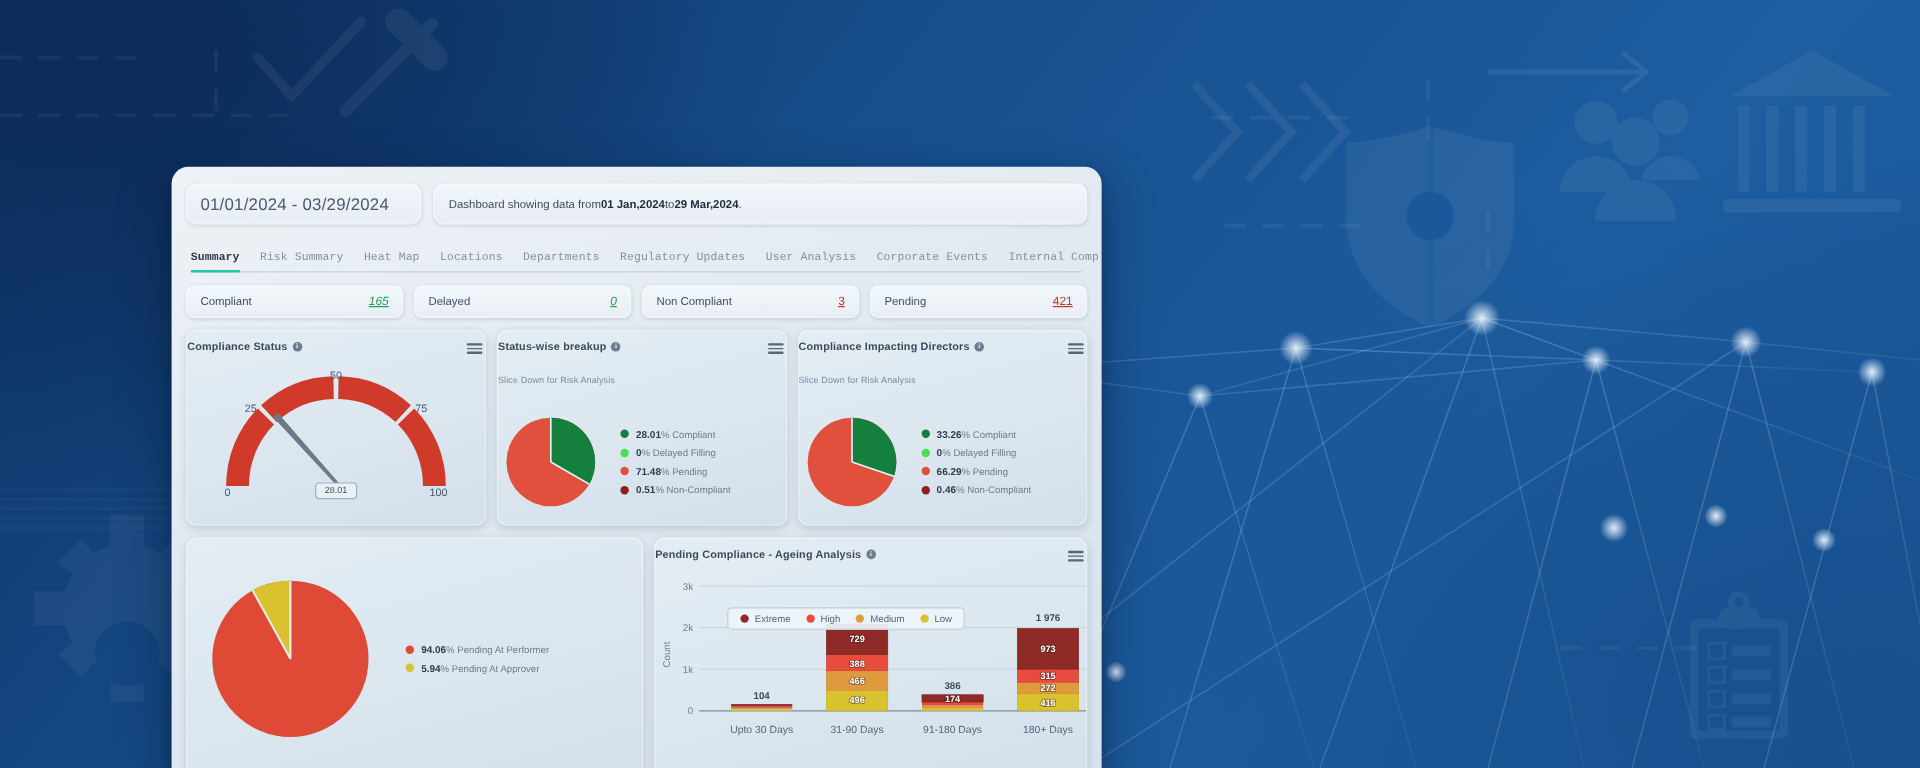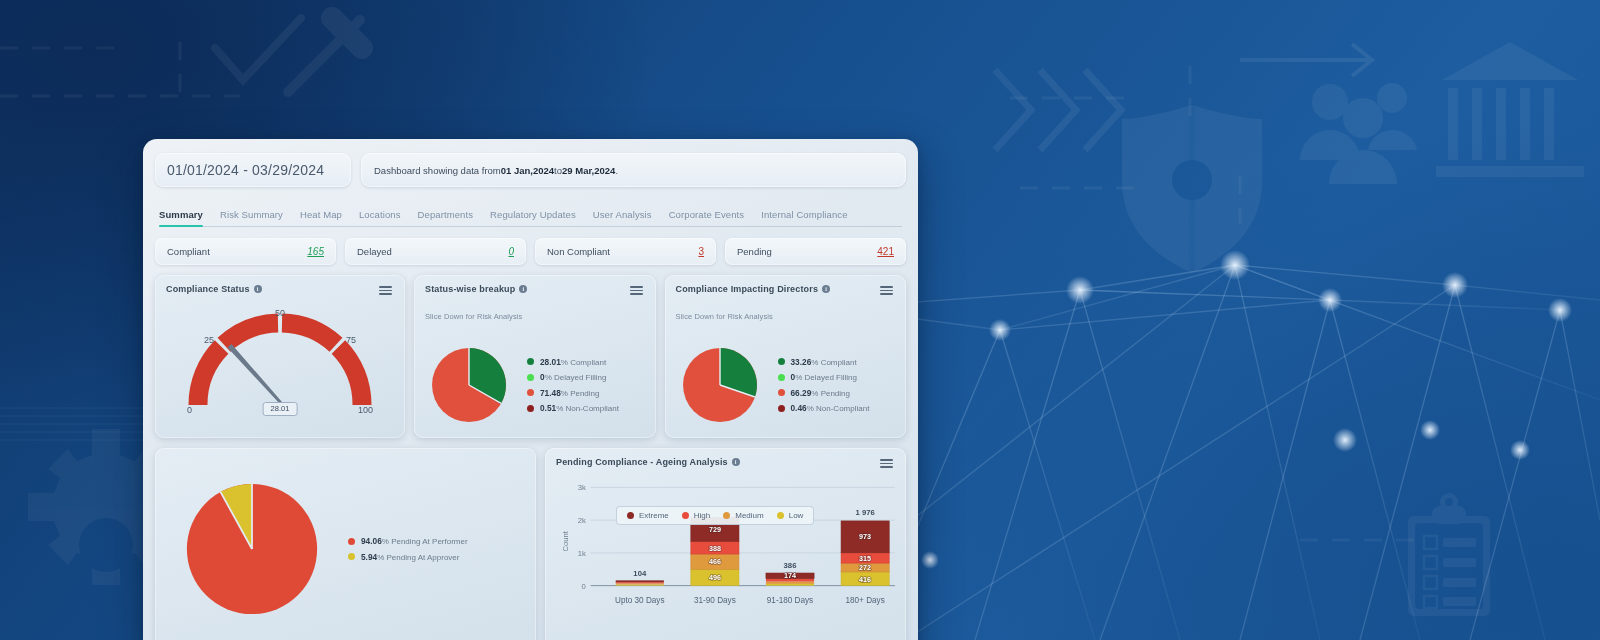--- a/index.html
+++ b/index.html
@@ -54,21 +54,21 @@
 
   
   .tabs {
     display:flex; gap:17px; align-items:flex-end;
     margin:13px 4px 0 4px; padding-bottom:0;
     border-bottom:1px solid rgba(130,155,180,.35);
     height:27px;
   }
   .tab {
     font-size:9.5px; color:#7f91a6; padding-bottom:6px;
-    position:relative; white-space:nowrap; letter-spacing:.1px;
+    position:relative; white-space:nowrap; letter-spacing:.1px;font-family:Liberation Mono, monospace;
   }
   .tab.active { color:#2a3948; font-weight:600; }
   .tab.active:after {
     content:""; position:absolute; left:0; right:0; bottom:-1px;
     height:2.5px; background:#29c2ab; border-radius:2px;
   }
 
   
   .kpis { display:flex; gap:9px; margin-top:11px; }
   .kpi {
@@ -82,21 +82,21 @@
   .kpi .val { font-size:10px; text-decoration:underline; font-weight:500; }
   .val.green { color:#1f9d55;font-style:italic; }
   .val.red   { color:#c0392b; }
 
   
   .row { display:flex; gap:9px; margin-top:10px; }
   .card {
     background:linear-gradient(165deg,#e4edf4 0%,#dbe6ef 55%,#d3e0ea 100%);
     border-radius:9px;
     box-shadow:0 2px 7px rgba(20,50,90,.16), inset 0 0 0 1px rgba(255,255,255,.4);
-    padding:9px 11px; position:relative;
+    padding:9px 1px; position:relative;
   }
   .card-head { display:flex; align-items:flex-start; justify-content:space-between; }
   .card-title {
     font-size:9px; font-weight:700; color:#3b4a5a; letter-spacing:.15px;
     display:flex; align-items:center; gap:4px;
   }
   .card-sub { font-size:7.5px; color:#7b8b9d; margin-top:18px; letter-spacing:.1px; }
   .info-dot {
     width:8px; height:8px; border-radius:50%; background:#6b7d90;
     color:#e9f0f6; font-size:6px; font-weight:700;

